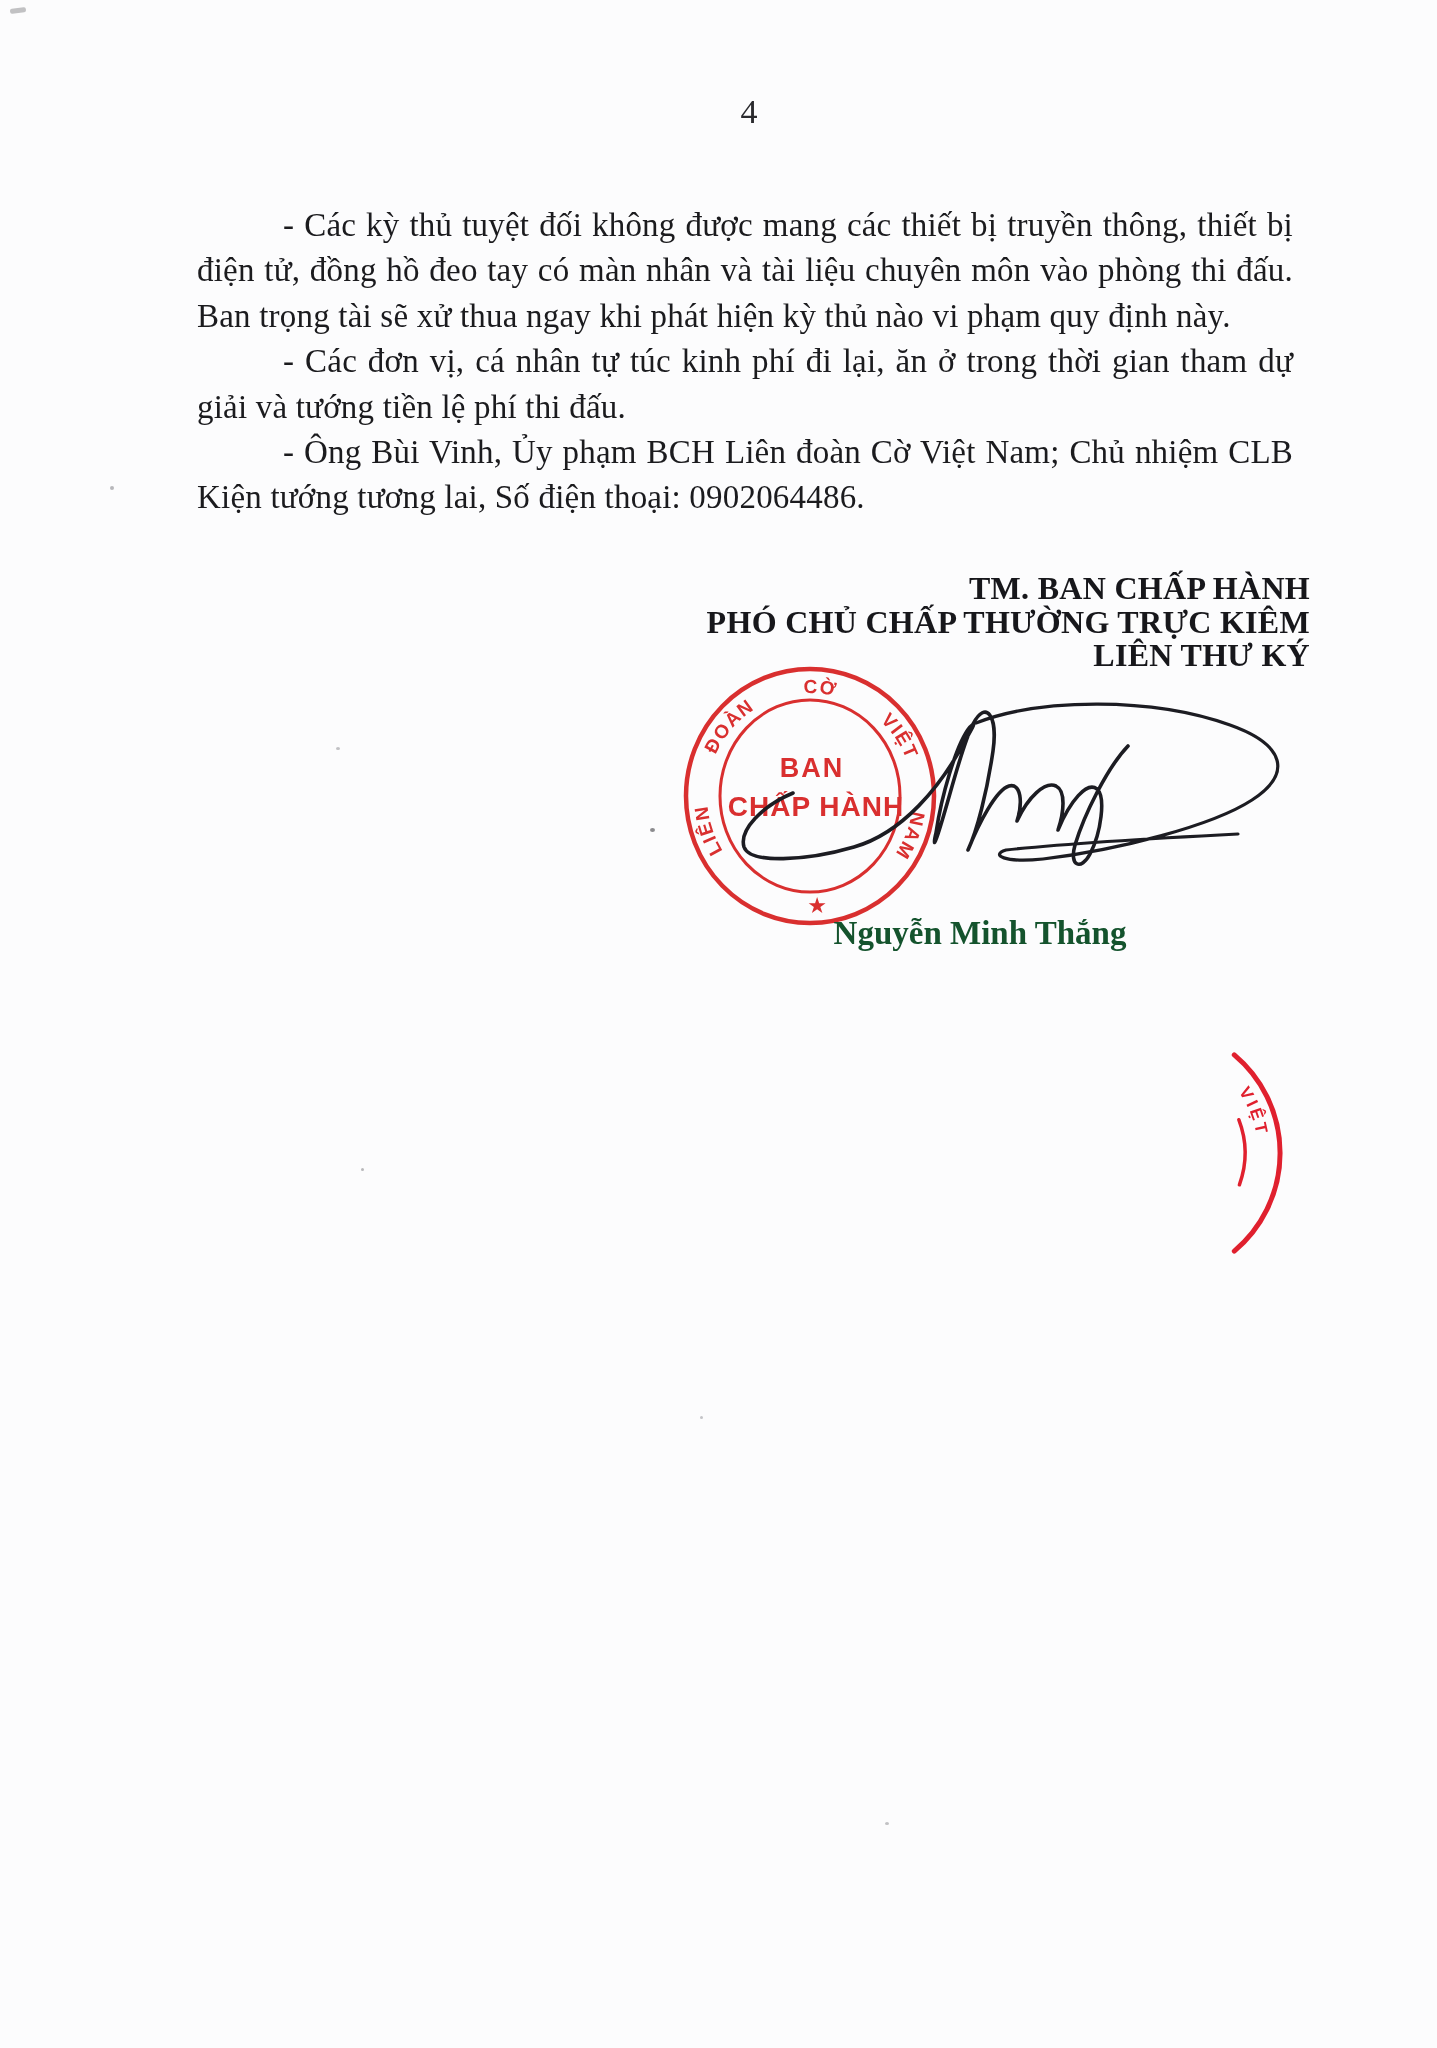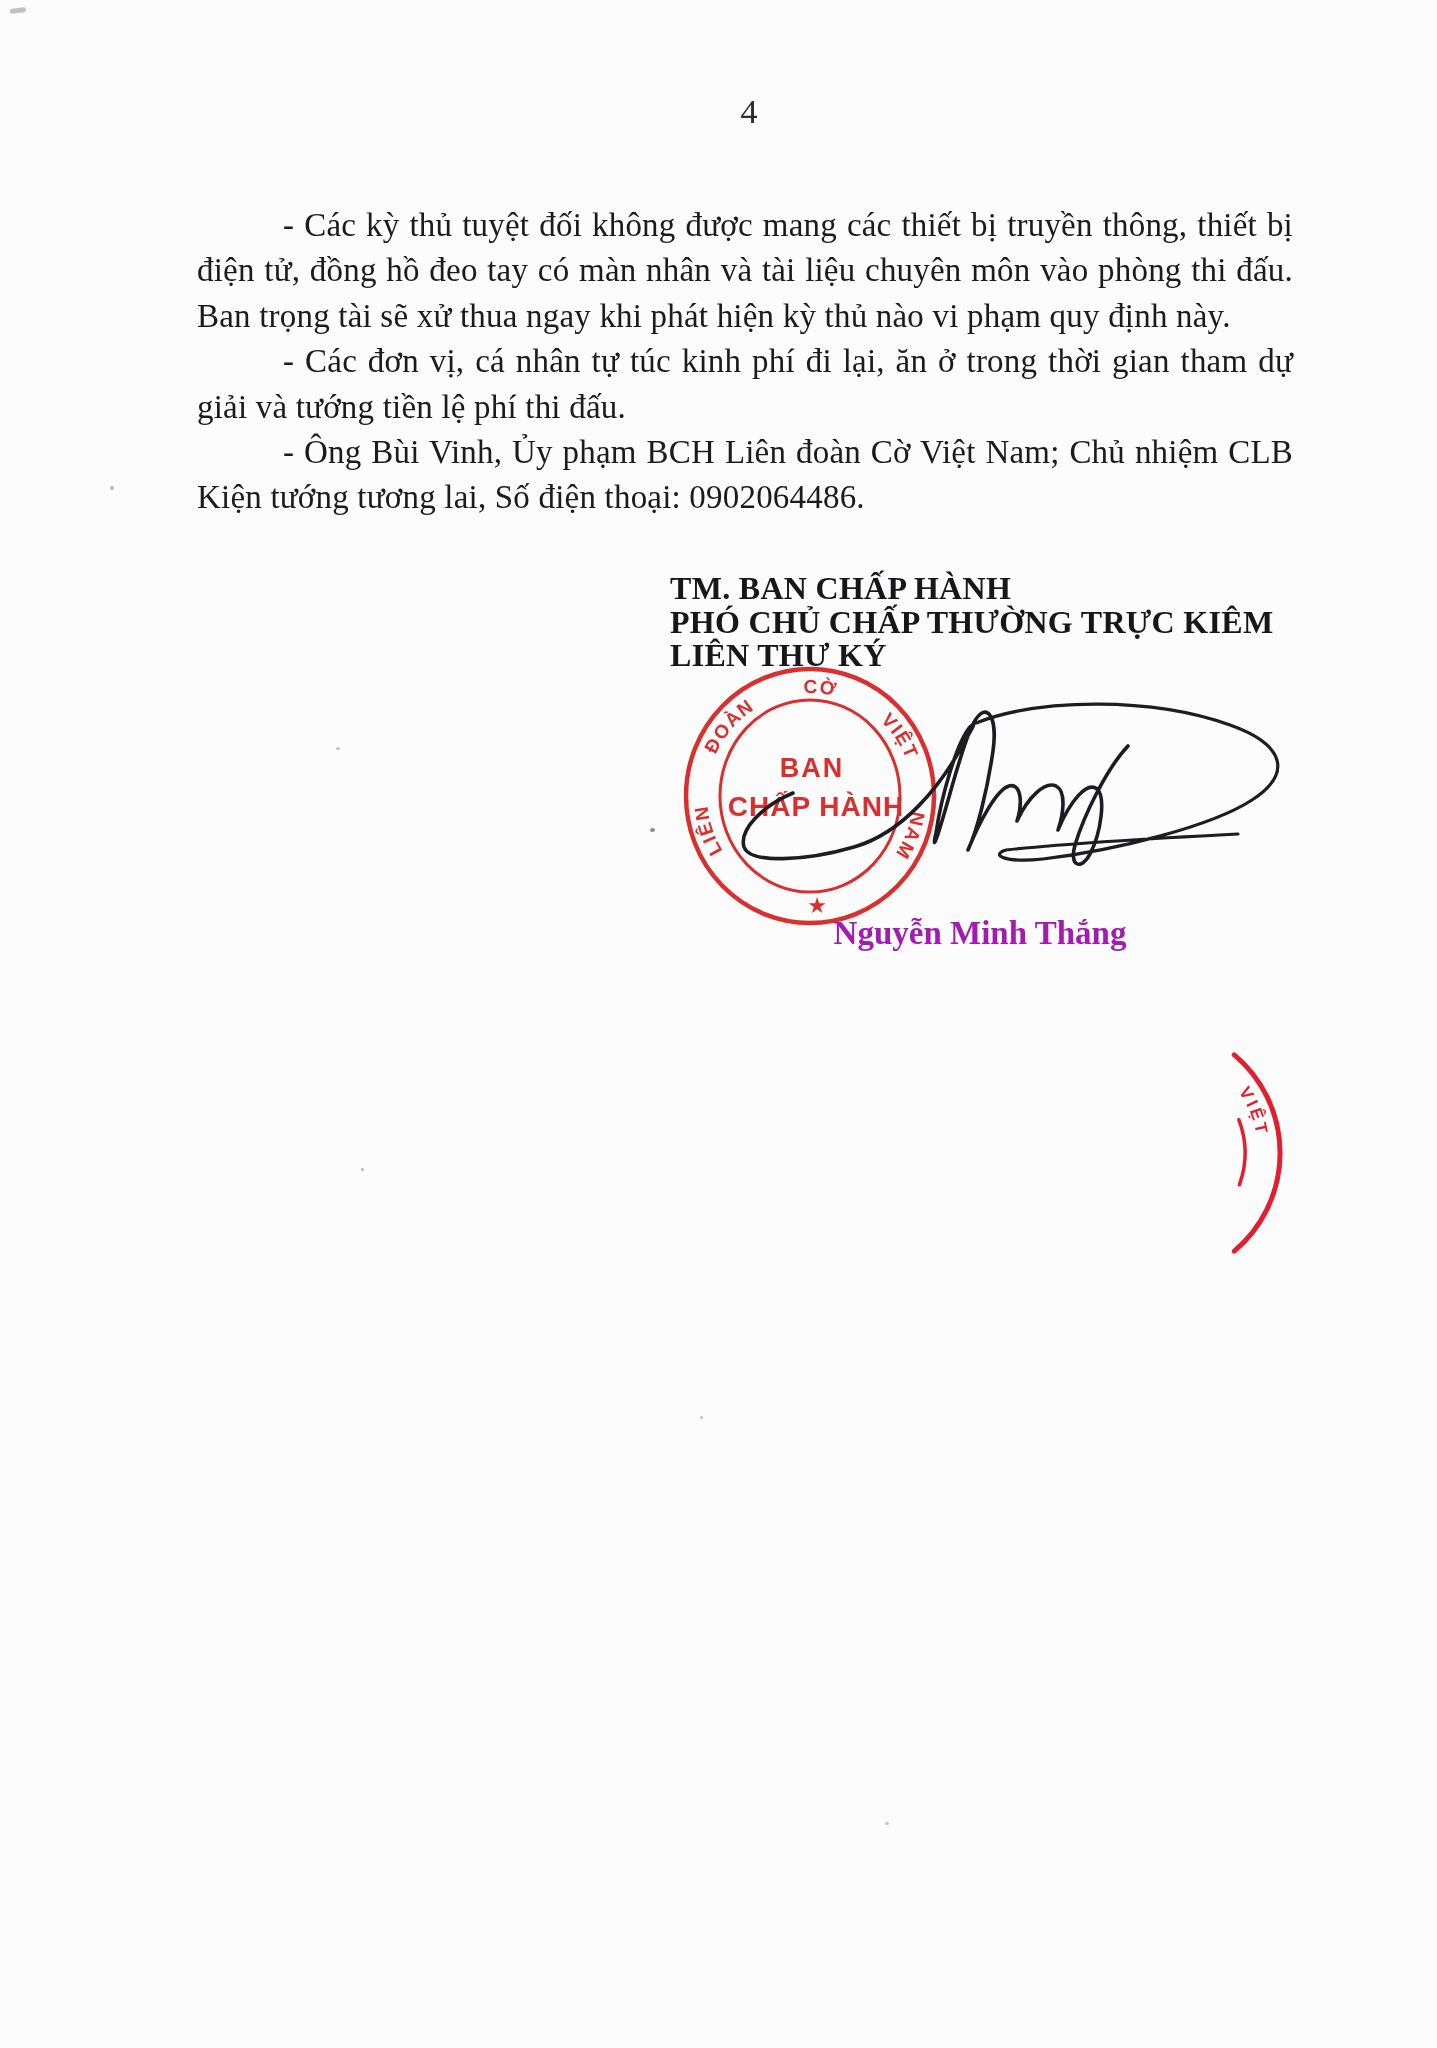--- a/index.html
+++ b/index.html
@@ -11,25 +11,25 @@
   
   .pagenum{position:absolute;left:709px;top:94px;width:80px;text-align:center;
     font-size:34px;line-height:36px;color:#2a2a2e;}
   
   .bodytext{position:absolute;left:197px;top:162px;width:1096px;
     font-size:33px;line-height:45.4px;letter-spacing:.2px;margin-top:41px;}
   .line{white-space:normal;}
   .line.j{text-align:justify;text-align-last:justify;}
   .line.ind{padding-left:86px;}
   
-  .signblock{position:absolute;left:670px;top:572px;width:640px;text-align:left;
+  .signblock{position:absolute;left:670px;top:572px;width:640px;text-align:right;
     font-weight:bold;font-size:32px;line-height:33.5px;color:#17171b;letter-spacing:.3px;}
   
   .signer{position:absolute;left:780px;top:915px;width:400px;text-align:center;
-    font-weight:bold;font-size:33px;line-height:36px;color:#a21caf;}
+    font-weight:bold;font-size:33px;line-height:36px;color:#14532d;}
   
   .stamp-svg{position:absolute;left:668px;top:652px;}
   .sig-svg{position:absolute;left:700px;top:680px;}
   .pstamp-svg{position:absolute;left:1130px;top:1015px;}
   .stamp-ring-text{font-family:"Liberation Sans","DejaVu Sans",sans-serif;
     font-weight:bold;font-size:19px;letter-spacing:1.5px;word-spacing:44px;}
   .stamp-center{font-family:"Liberation Sans","DejaVu Sans",sans-serif;
     font-weight:bold;text-anchor:middle;}
   .pstamp-text{font-family:"Liberation Sans","DejaVu Sans",sans-serif;
     font-weight:bold;font-size:17px;letter-spacing:3px;}

